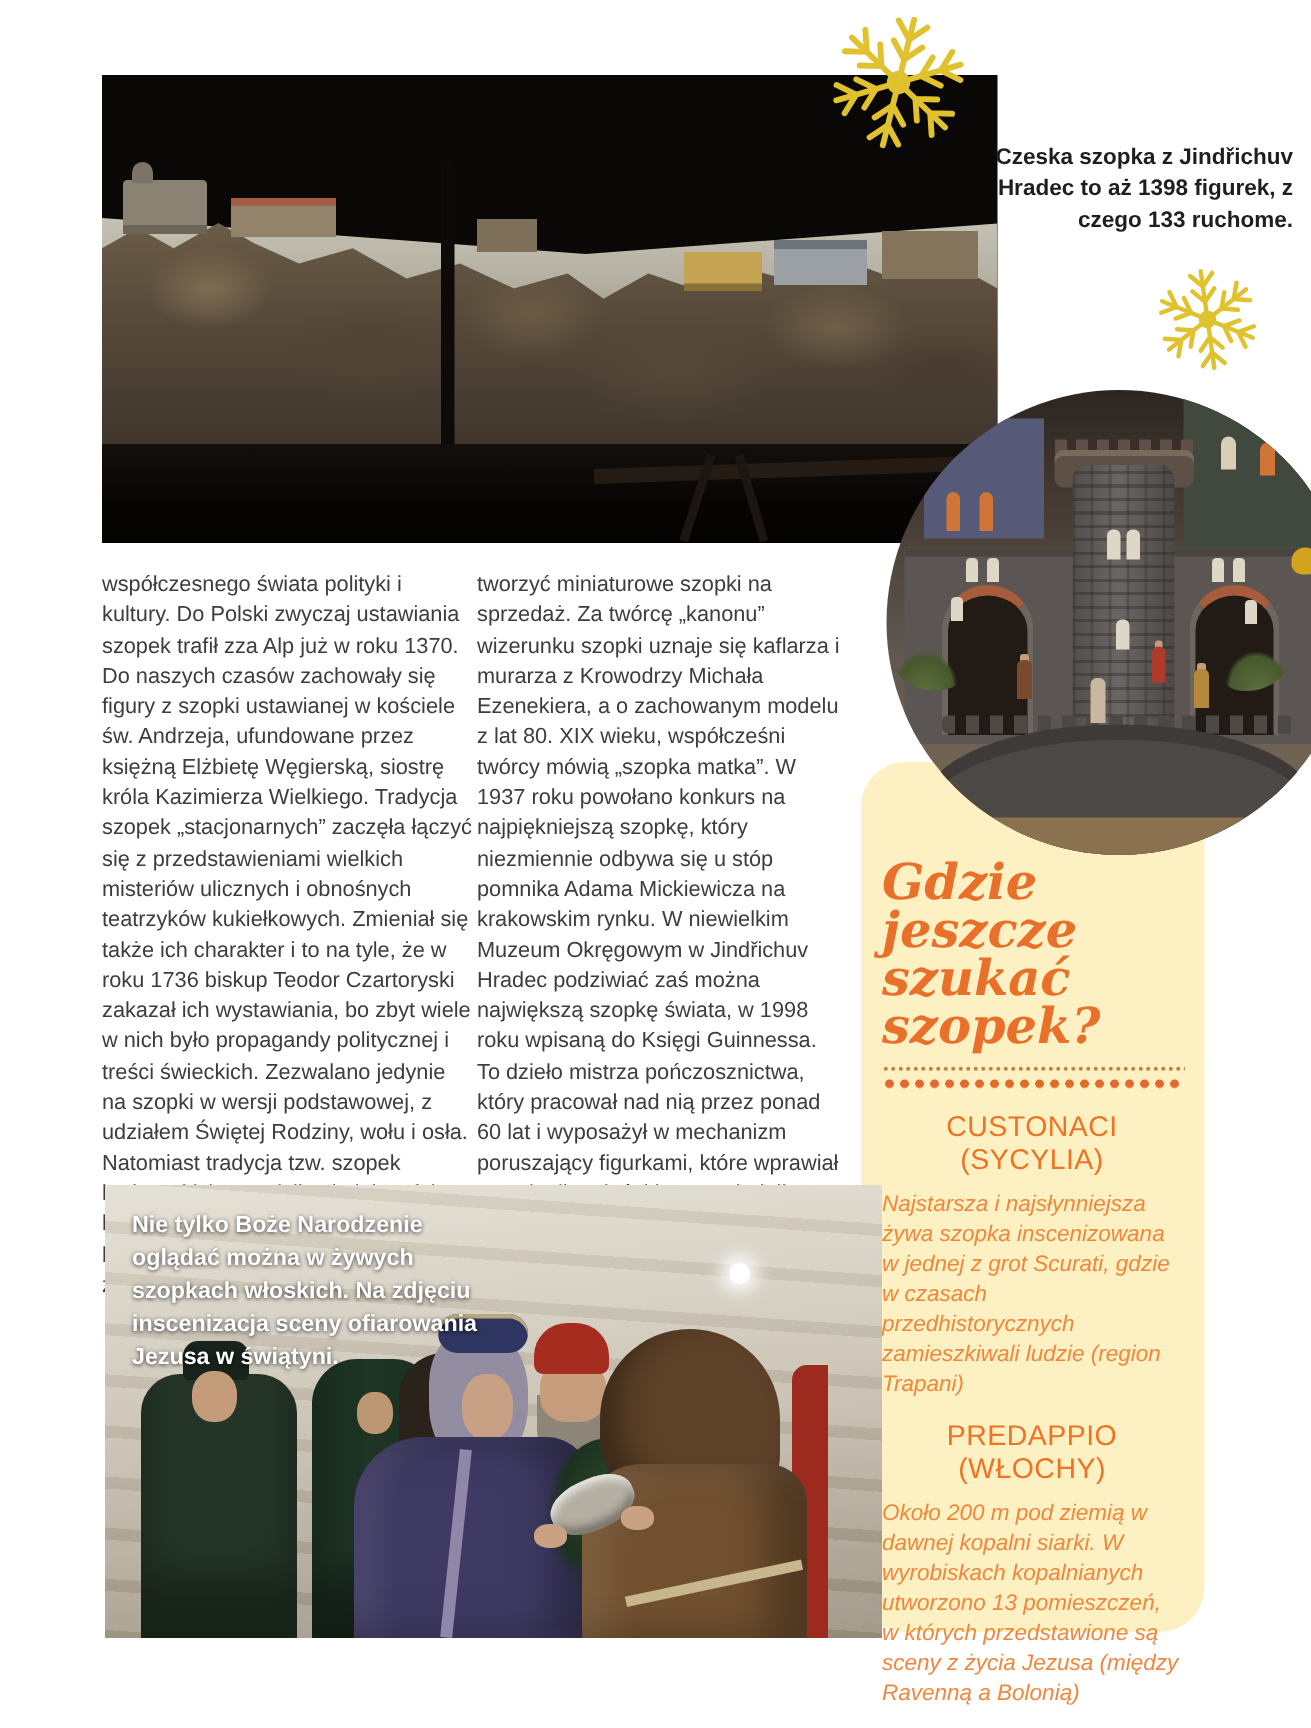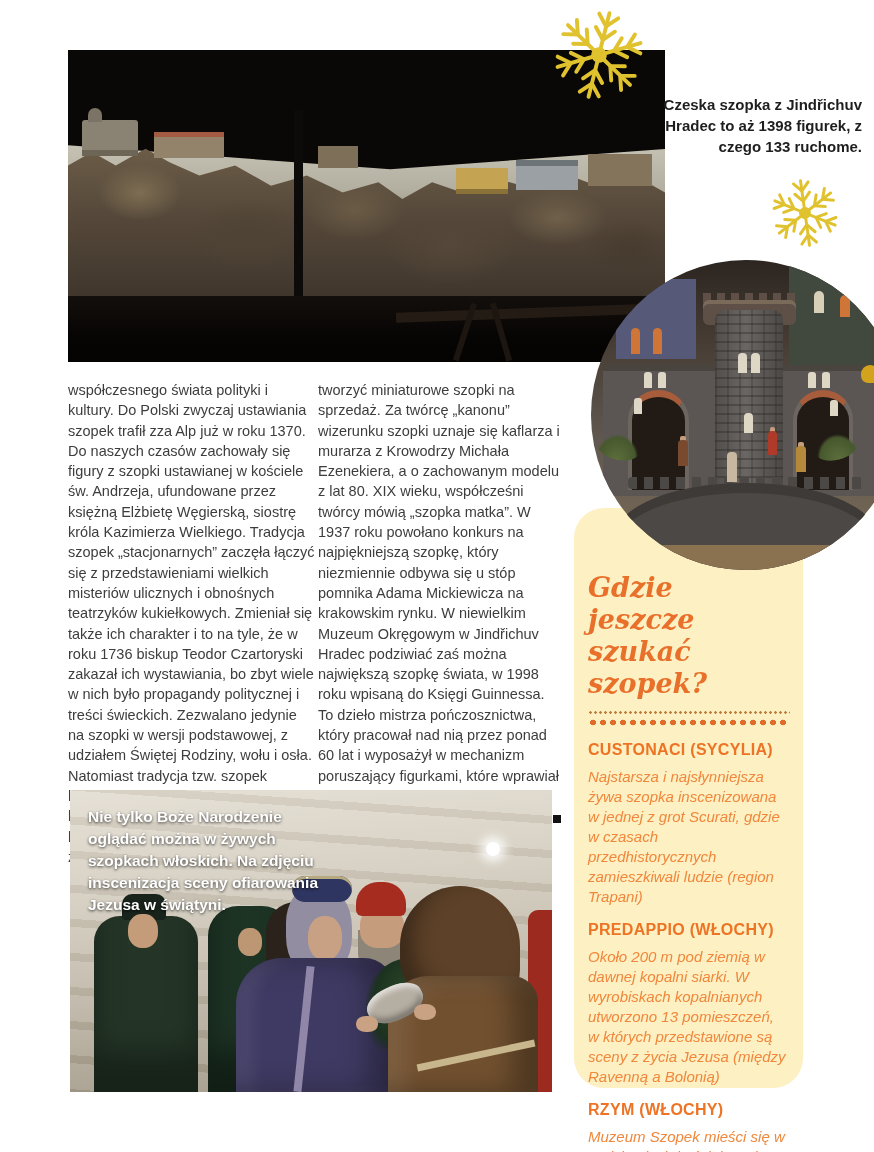--- a/index.html
+++ b/index.html
@@ -114,34 +114,34 @@
   .col1{left:68px;top:380px;width:247px;}
   .col2{left:318px;top:380px;width:243px;}
   .h2{font-size:19px;font-weight:bold;color:#191919;margin:14px 0 6px 0;letter-spacing:.2px;}
   .endmark{display:inline-block;width:8px;height:8px;background:#111;margin-left:6px;}
   .col2 .end-row{text-align:right;margin-top:2px;}
 
   
   .sidebar{position:absolute;left:574px;top:508px;width:229px;height:580px;background:#fdf0c2;border-radius:30px;}
   .sb-inner{position:absolute;left:14px;top:64px;width:200px;}
   .sb-title{font-family:"DejaVu Serif","Liberation Serif",serif;font-style:italic;font-weight:bold;
-            font-size:27px;line-height:32px;color:#e8702b;}
+            font-size:33px;line-height:32px;color:#e8702b;}
   .sb-dots{margin:10px 0 12px 0;width:202px;height:17px;
            background-image:
              radial-gradient(circle,#bf7d3e 1.1px,transparent 1.5px),
              radial-gradient(circle,#e06b2b 2.7px,transparent 3.1px);
            background-size:5px 5px,10px 9px;
            background-repeat:repeat-x,repeat-x;
            background-position:0 0,0 bottom;}
-  .sb-h{font-size:16px;font-weight:bold;color:#ed7325;margin:14px 0 8px 0;letter-spacing:.3px;}
+  .sb-h{font-size:19px;font-weight:normal;color:#ed7325;margin:14px 0 8px 0;letter-spacing:.3px;text-align:center;}
   .sb-p{font-size:15px;font-style:italic;font-weight:normal;color:#f0873c;line-height:20px;margin:0;}
 
   
   .photo-bottom{position:absolute;left:70px;top:790px;width:482px;height:302px;overflow:hidden;
-                background:linear-gradient(175deg,#e2dcd0 0%,#d3ccbe 30%,#c1b9a9 55%,#a89f8e 80%,#968c7a 100%);}
+                background:linear-gradient(175deg,#e2dcd0 0%,#d3ccbe 30%,#c1b9a9 55%,#a89f8e 80%,#968c7a 100%);padding-left:36px;}
   .pb-steps{position:absolute;left:0;top:0;width:100%;height:100%;
             background:repeating-linear-gradient(184deg,rgba(255,255,255,.25) 0 26px,rgba(120,110,95,.18) 26px 34px);
             opacity:.5;}
   .pb-light{position:absolute;left:416px;top:52px;width:14px;height:14px;border-radius:50%;background:#fff;
             box-shadow:0 0 10px 6px rgba(255,255,255,.8);}
   .pb-g1{position:absolute;left:24px;top:126px;width:104px;height:176px;background:#243527;border-radius:26px 26px 0 0;
          box-shadow:inset 0 -40px 30px rgba(0,0,0,.35);}
   .pb-g1cap{position:absolute;left:52px;top:104px;width:44px;height:26px;background:#17231b;border-radius:10px 10px 4px 4px;}
   .pb-g1face{position:absolute;left:58px;top:124px;width:30px;height:34px;background:#c49c79;border-radius:45%;}
   .pb-g2{position:absolute;left:138px;top:116px;width:84px;height:186px;background:#1d3324;border-radius:30px 30px 0 0;

